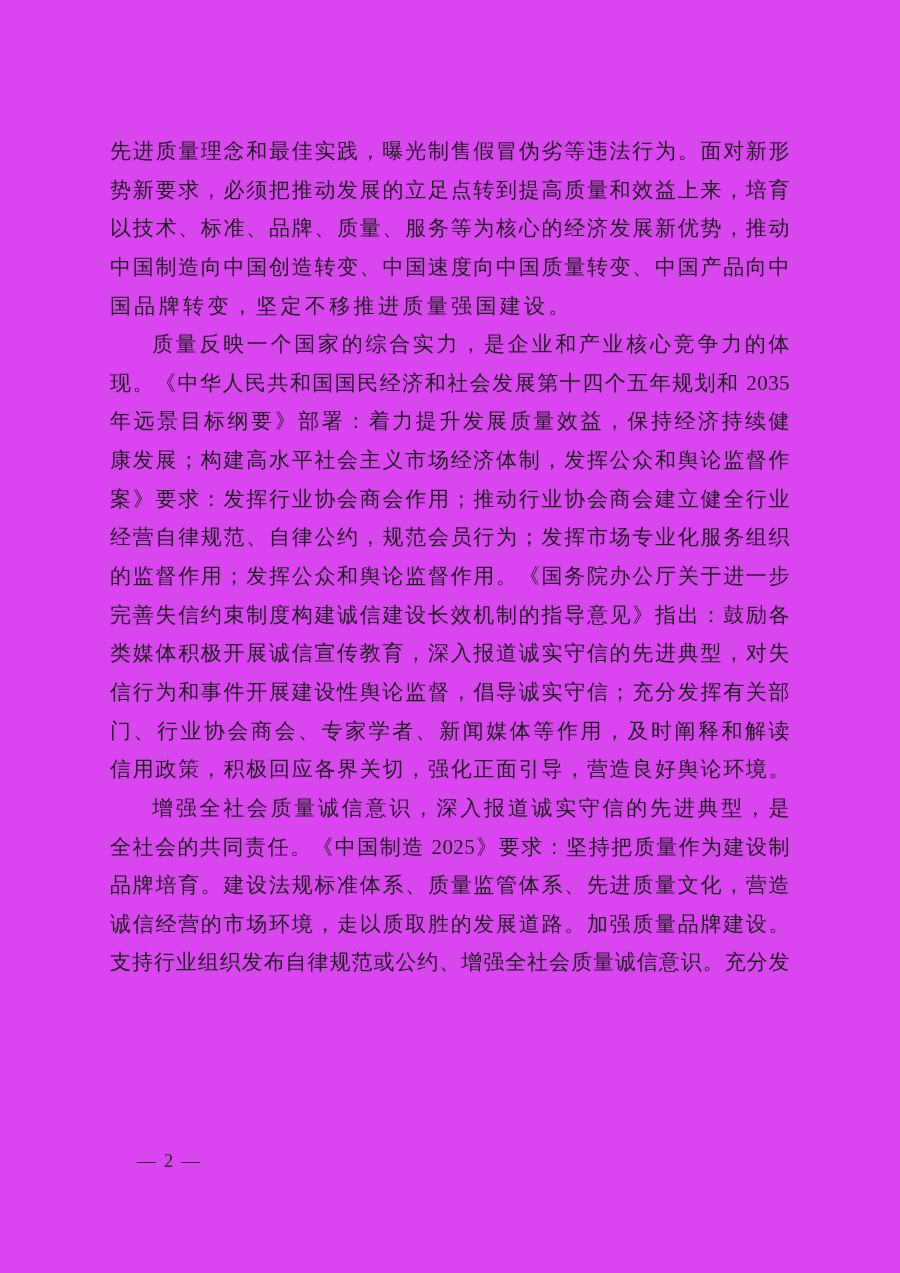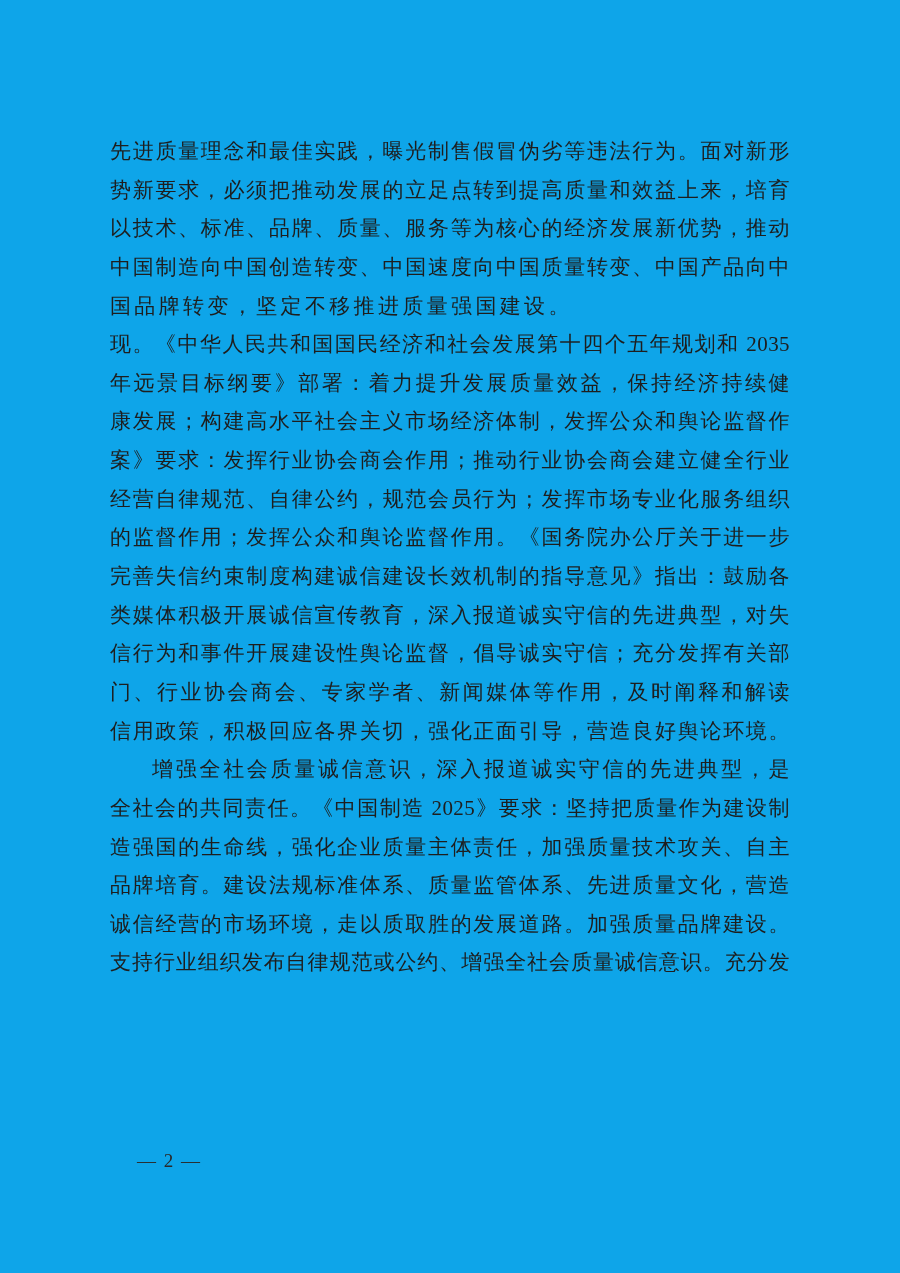--- a/index.html
+++ b/index.html
@@ -4,21 +4,21 @@
 <style>
   html, body {
     margin: 0;
     padding: 0;
     background: #ffffff;
   }
   .page {
     position: relative;
     width: 900px;
     height: 1273px;
-    background: #0ea5e9;
+    background: #d946ef;
     overflow: hidden;
     font-family: "Liberation Serif", "DejaVu Serif", serif;
     color: #1e1e1e;
   }
   .textblock {
     position: absolute;
     left: 110px;
     top: 132px;
     width: 680px;
     font-size: 21px;
@@ -65,37 +65,37 @@
 
     <p class="para">
       <span class="line fill" style="display: block;">先进质量理念和最佳实践，曝光制售假冒伪劣等违法行为。面对新形</span>
       <span class="line fill" style="display: block;">势新要求，必须把推动发展的立足点转到提高质量和效益上来，培育</span>
       <span class="line fill" style="display: block;">以技术、标准、品牌、质量、服务等为核心的经济发展新优势，推动</span>
       <span class="line fill" style="display: block;">中国制造向中国创造转变、中国速度向中国质量转变、中国产品向中</span>
       <span class="line end" style="display: block;">国品牌转变，坚定不移推进质量强国建设。</span>
     </p>
 
     <p class="para">
+      <span class="line fill indent" style="display: block;">质量反映一个国家的综合实力，是企业和产业核心竞争力的体</span>
       <span class="line fill" style="display: block;">现。《中华人民共和国国民经济和社会发展第十四个五年规划和 2035</span>
       <span class="line fill" style="display: block;">年远景目标纲要》部署：着力提升发展质量效益，保持经济持续健</span>
       <span class="line fill" style="display: block;">康发展；构建高水平社会主义市场经济体制，发挥公众和舆论监督作用。</span>
       <span class="line fill" style="display: block;">案》要求：发挥行业协会商会作用；推动行业协会商会建立健全行业</span>
       <span class="line fill" style="display: block;">经营自律规范、自律公约，规范会员行为；发挥市场专业化服务组织</span>
       <span class="line fill" style="display: block;">的监督作用；发挥公众和舆论监督作用。《国务院办公厅关于进一步</span>
       <span class="line fill" style="display: block;">完善失信约束制度构建诚信建设长效机制的指导意见》指出：鼓励各</span>
       <span class="line fill" style="display: block;">类媒体积极开展诚信宣传教育，深入报道诚实守信的先进典型，对失</span>
       <span class="line fill" style="display: block;">信行为和事件开展建设性舆论监督，倡导诚实守信；充分发挥有关部</span>
       <span class="line fill" style="display: block;">门、行业协会商会、专家学者、新闻媒体等作用，及时阐释和解读</span>
       <span class="line fill" style="display: block;">信用政策，积极回应各界关切，强化正面引导，营造良好舆论环境。</span>
     </p>
 
     <p class="para">
       <span class="line fill indent" style="display: block;">增强全社会质量诚信意识，深入报道诚实守信的先进典型，是</span>
       <span class="line fill" style="display: block;">全社会的共同责任。《中国制造 2025》要求：坚持把质量作为建设制</span>
-      <span class="line fill" style="display: block;">造强国的生命线，强化企业质量主体责任，加强质量技术攻关、自主</span>
       <span class="line fill" style="display: block;">品牌培育。建设法规标准体系、质量监管体系、先进质量文化，营造</span>
       <span class="line fill" style="display: block;">诚信经营的市场环境，走以质取胜的发展道路。加强质量品牌建设。</span>
       <span class="line fill" style="display: block;">支持行业组织发布自律规范或公约、增强全社会质量诚信意识。充分发</span>
     </p>
 
   </div>
 
   <div class="footer">— 2 —</div>
 
 </div>

